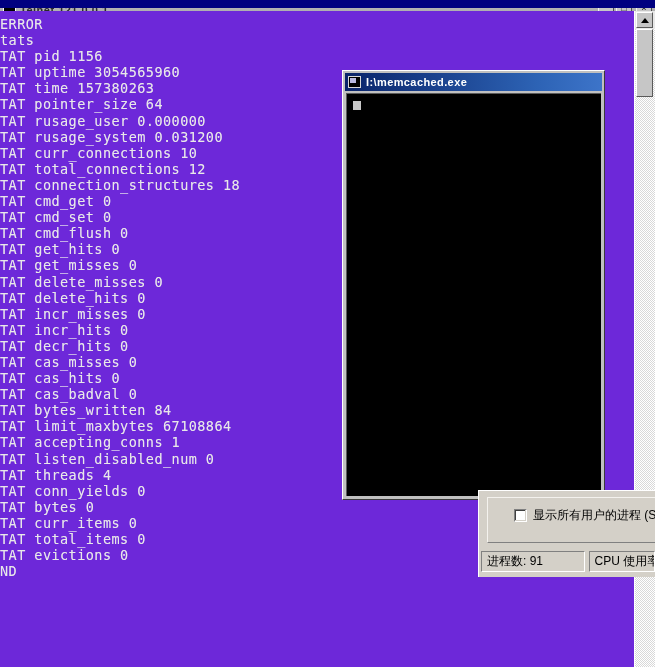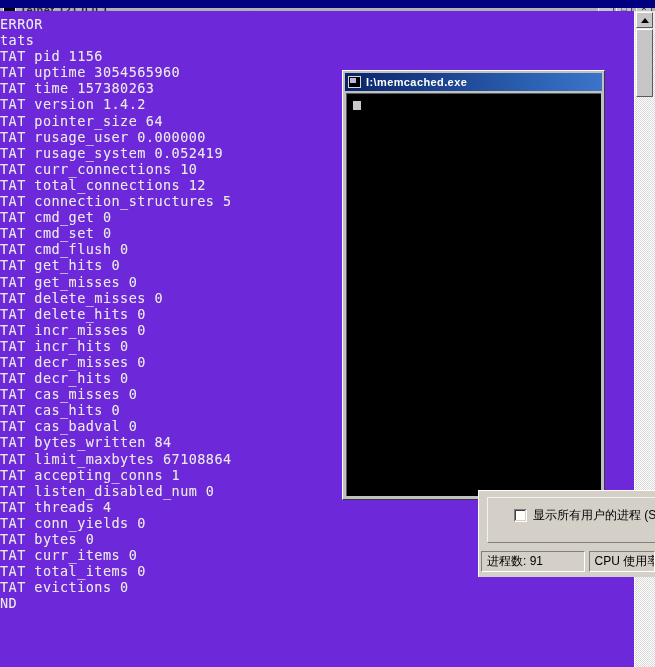--- a/index.html
+++ b/index.html
@@ -338,37 +338,35 @@
     </div>
   </div>
 
   <div id="telnet-screen">
     <div id="telnet-lines">
         <div class="term-line">ERROR</div>
         <div class="term-line">tats</div>
         <div class="term-line">TAT pid 1156</div>
         <div class="term-line">TAT uptime 3054565960</div>
         <div class="term-line">TAT time 157380263</div>
-        <div class="term-line">TAT version 1.4.2</div>
         <div class="term-line">TAT pointer_size 64</div>
         <div class="term-line">TAT rusage_user 0.000000</div>
-        <div class="term-line">TAT rusage_system 0.052419</div>
+        <div class="term-line">TAT rusage_system 0.031200</div>
         <div class="term-line">TAT curr_connections 10</div>
         <div class="term-line">TAT total_connections 12</div>
-        <div class="term-line">TAT connection_structures 5</div>
+        <div class="term-line">TAT connection_structures 18</div>
         <div class="term-line">TAT cmd_get 0</div>
         <div class="term-line">TAT cmd_set 0</div>
         <div class="term-line">TAT cmd_flush 0</div>
         <div class="term-line">TAT get_hits 0</div>
         <div class="term-line">TAT get_misses 0</div>
         <div class="term-line">TAT delete_misses 0</div>
         <div class="term-line">TAT delete_hits 0</div>
         <div class="term-line">TAT incr_misses 0</div>
         <div class="term-line">TAT incr_hits 0</div>
-        <div class="term-line">TAT decr_misses 0</div>
         <div class="term-line">TAT decr_hits 0</div>
         <div class="term-line">TAT cas_misses 0</div>
         <div class="term-line">TAT cas_hits 0</div>
         <div class="term-line">TAT cas_badval 0</div>
         <div class="term-line">TAT bytes_written 84</div>
         <div class="term-line">TAT limit_maxbytes 67108864</div>
         <div class="term-line">TAT accepting_conns 1</div>
         <div class="term-line">TAT listen_disabled_num 0</div>
         <div class="term-line">TAT threads 4</div>
         <div class="term-line">TAT conn_yields 0</div>

